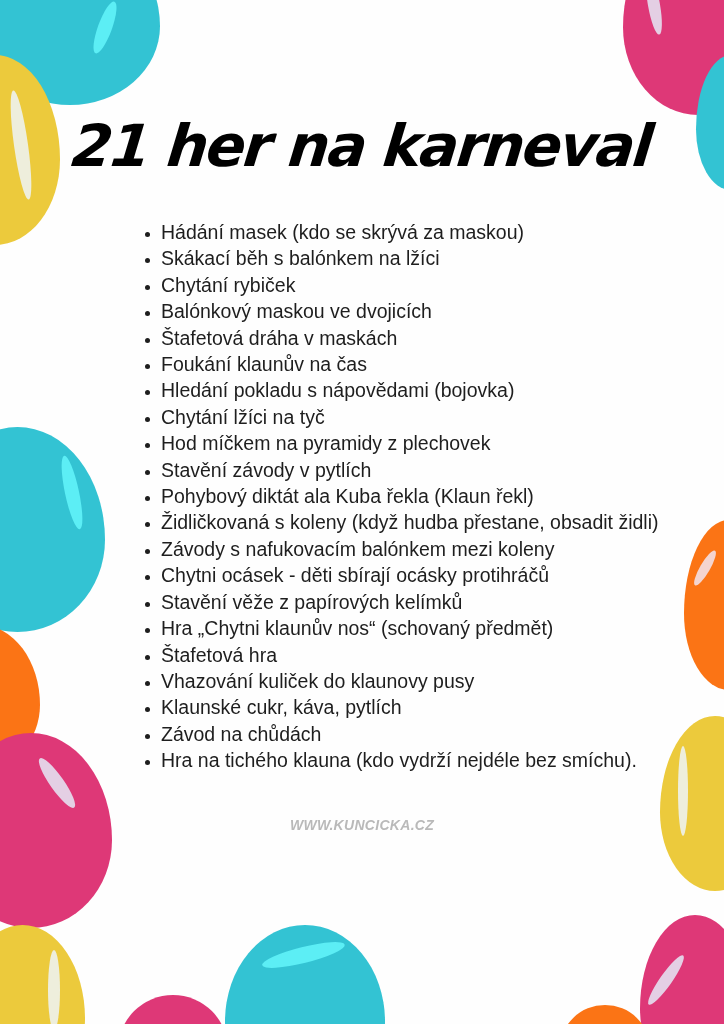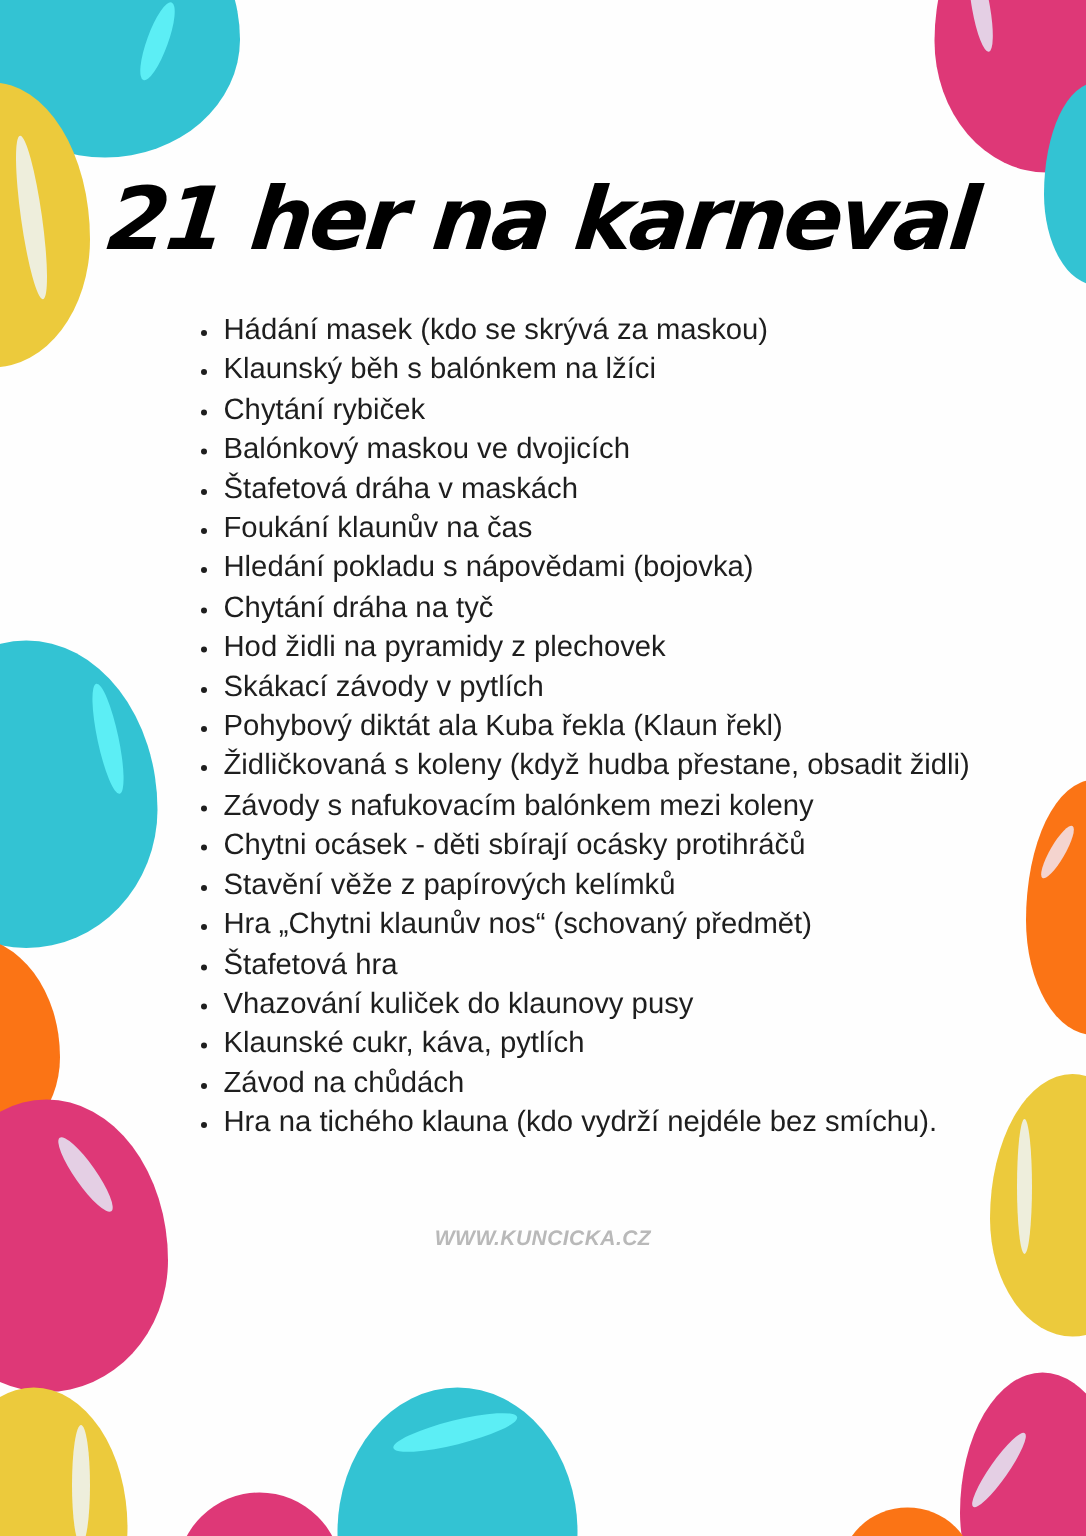--- a/index.html
+++ b/index.html
@@ -14,21 +14,21 @@
     position: absolute; left: 0; width: 724px; top: 112px;
     text-align: center;
     font-family: "DejaVu Sans", sans-serif;
     font-weight: bold; font-style: italic;
     font-size: 58px; letter-spacing: -2px;
     color: #000;
     transform: skewX(-6deg);
   }
   .games {
     position: absolute; left: 127px; top: 207px; width: 540px;
-    margin: 0; padding: 0 0 0 22px;
+    margin: 12px; padding: 0 0 0 22px;
     font-family: "Liberation Sans", sans-serif;
     font-size: 19.5px; line-height: 26.4px; color: #1e1e1e;
   }
   .games li { padding-left: 0; }
   .games li::marker { font-size: 16px; }
   .footer {
     position: absolute; left: 0; width: 724px; top: 817px;
     text-align: center;
     font-family: "Liberation Sans", sans-serif;
     font-weight: bold; font-style: italic;
@@ -72,29 +72,29 @@
 <div class="balloon" style="left:560px;top:1005px;width:90px;height:80px;background:#fb7415;"></div>
 <div class="balloon" style="left:225px;top:925px;width:160px;height:175px;background:#33c3d3;">
   <div class="shine" style="left:36px;top:22px;width:85px;height:16px;background:#5ceef5;transform:rotate(-14deg);"></div>
 </div>
 <div class="balloon" style="left:118px;top:995px;width:110px;height:100px;background:#de3877;"></div>
 
 <h1 class="title" style="margin:0;">21 her na karneval</h1>
 
 <ul class="games">
   <li>Hádání masek (kdo se skrývá za maskou)</li>
-  <li>Klaunský běh s balónkem na lžíci</li>
+  <li>Skákací běh s balónkem na lžíci</li>
   <li>Chytání rybiček</li>
   <li>Balónkový maskou ve dvojicích</li>
   <li>Štafetová dráha v maskách</li>
   <li>Foukání klaunův na čas</li>
   <li>Hledání pokladu s nápovědami (bojovka)</li>
-  <li>Chytání dráha na tyč</li>
-  <li>Hod židli na pyramidy z plechovek</li>
-  <li>Skákací závody v pytlích</li>
+  <li>Chytání lžíci na tyč</li>
+  <li>Hod míčkem na pyramidy z plechovek</li>
+  <li>Stavění závody v pytlích</li>
   <li>Pohybový diktát ala Kuba řekla (Klaun řekl)</li>
   <li>Židličkovaná s koleny (když hudba přestane, obsadit židli)</li>
   <li>Závody s nafukovacím balónkem mezi koleny</li>
   <li>Chytni ocásek - děti sbírají ocásky protihráčů</li>
   <li>Stavění věže z papírových kelímků</li>
   <li>Hra „Chytni klaunův nos“ (schovaný předmět)</li>
   <li>Štafetová hra</li>
   <li>Vhazování kuliček do klaunovy pusy</li>
   <li>Klaunské cukr, káva, pytlích</li>
   <li>Závod na chůdách</li>

